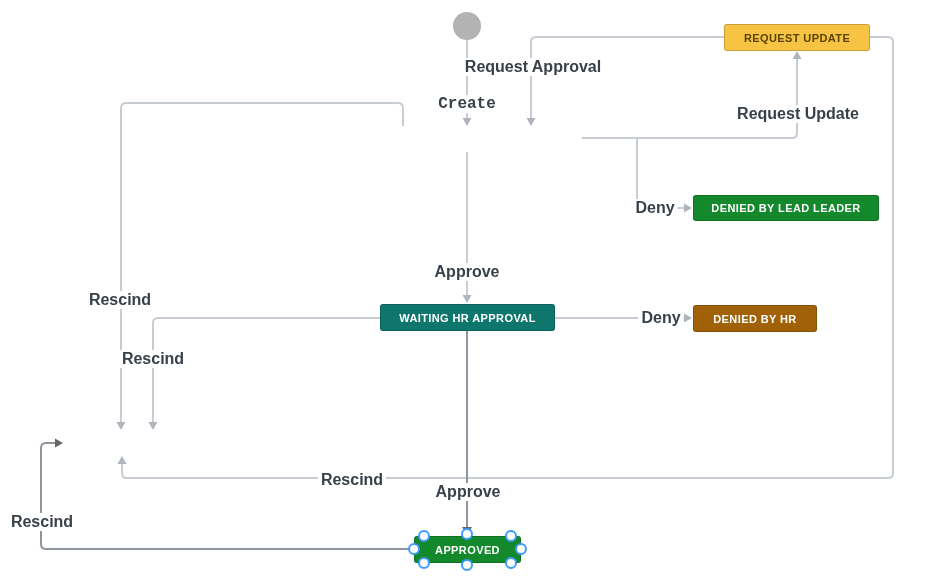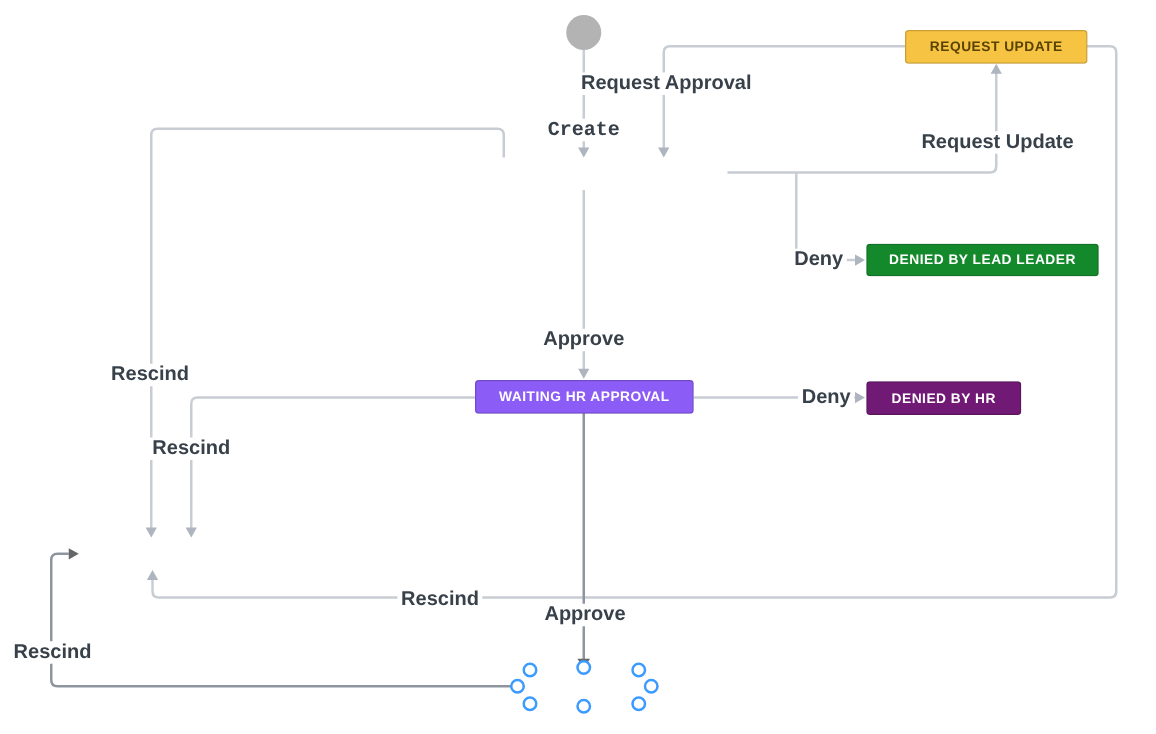--- a/index.html
+++ b/index.html
@@ -74,25 +74,26 @@
     </g>
 
     <circle cx="467" cy="26" r="14" fill="#B3B3B3"></circle>
   </svg>
 
   <div class="node" style="left: 724px; top: 24px; width: 146px; height: 27px; background-color: rgb(246, 195, 66); color: rgb(89, 67, 0);">REQUEST UPDATE</div>
 
 
   <div class="node" style="left: 693px; top: 195px; width: 186px; height: 26px; background-color: rgb(20, 137, 44); color: rgb(255, 255, 255);">DENIED BY LEAD LEADER</div>
 
-  <div class="node" style="left: 380px; top: 304px; width: 175px; height: 27px; background-color: #8b5cf6; color: rgb(255, 255, 255);">WAITING HR APPROVAL</div>
+  <div class="node" style="left: 380px; top: 304px; width: 175px; height: 27px; background-color: #0f766e; color: rgb(255, 255, 255);">WAITING HR APPROVAL</div>
 
-  <div class="node" style="left: 693px; top: 305px; width: 124px; height: 27px; background-color: #701a75; color: rgb(255, 255, 255);">DENIED BY HR</div>
+  <div class="node" style="left: 693px; top: 305px; width: 124px; height: 27px; background-color: #a16207; color: rgb(255, 255, 255);">DENIED BY HR</div>
 
 
+  <div class="node" style="left: 414px; top: 536px; width: 107px; height: 27px; background-color: rgb(20, 137, 44); color: rgb(255, 255, 255);">APPROVED</div>
 
   <div class="handle" style="left:424px;top:536px;"></div>
   <div class="handle" style="left:467px;top:534px;"></div>
   <div class="handle" style="left:511px;top:536px;"></div>
   <div class="handle" style="left:414px;top:549px;"></div>
   <div class="handle" style="left:521px;top:549px;"></div>
   <div class="handle" style="left:424px;top:563px;"></div>
   <div class="handle" style="left:467px;top:565px;"></div>
   <div class="handle" style="left:511px;top:563px;"></div>
 

